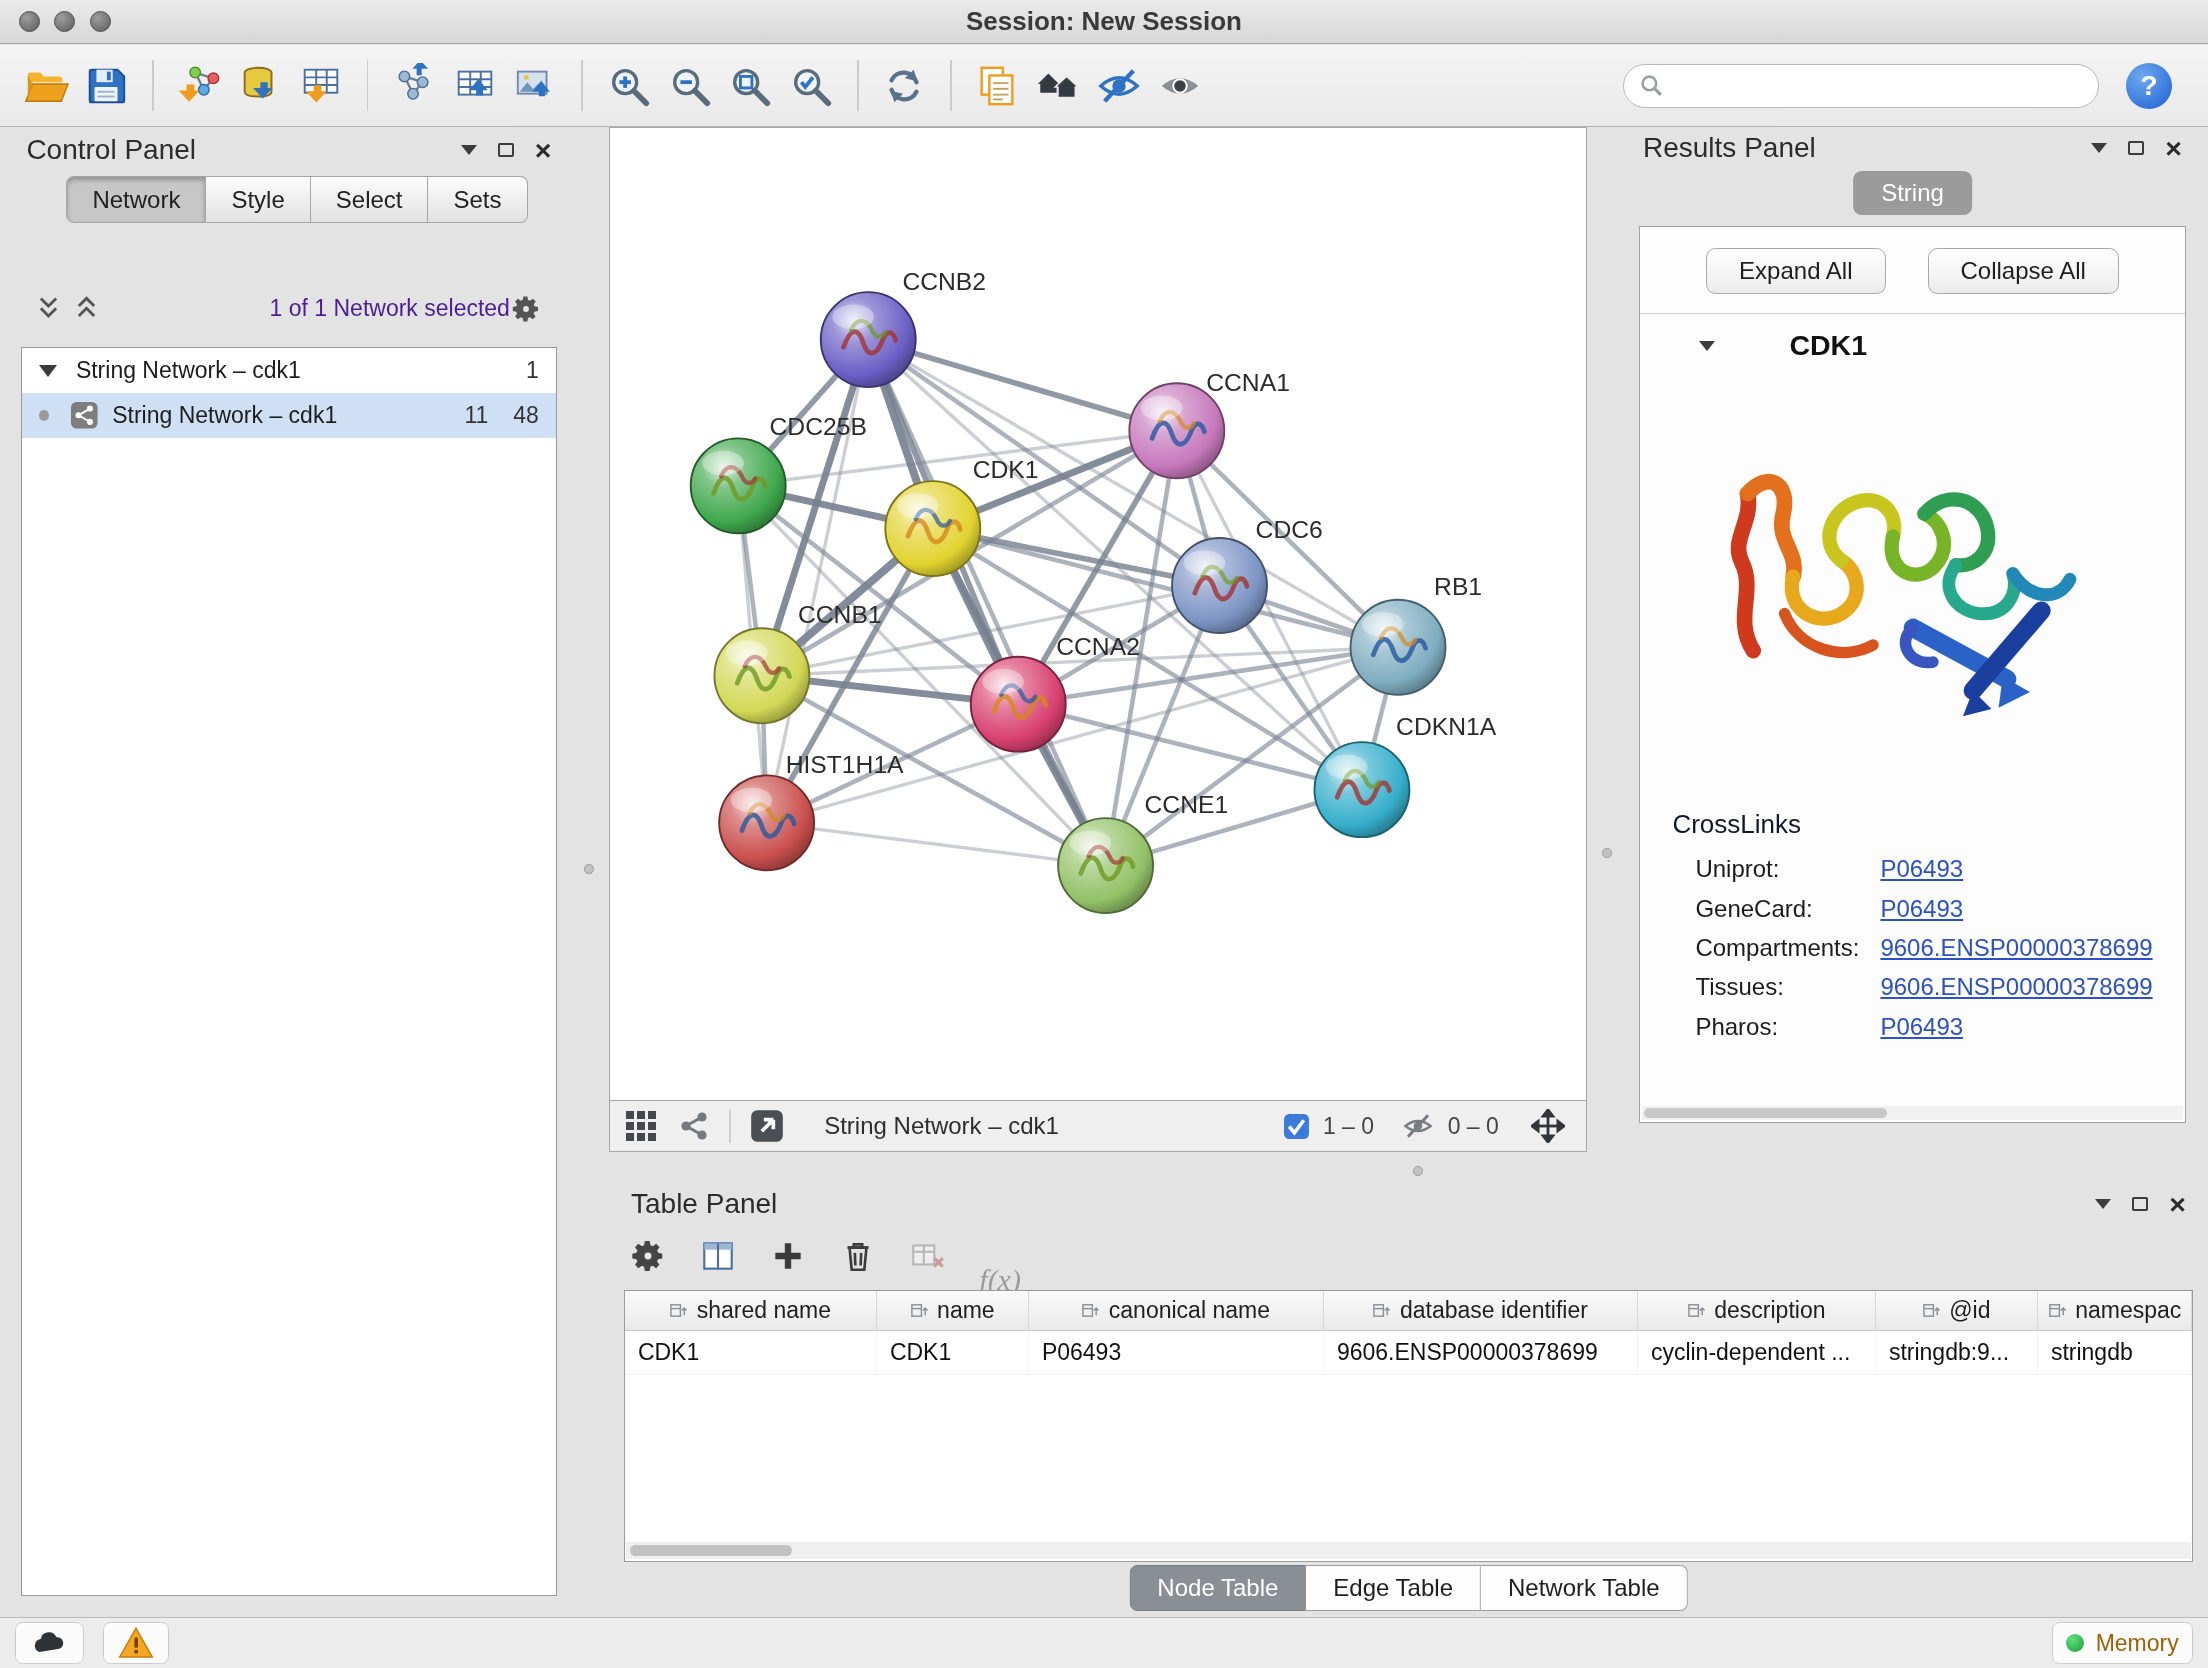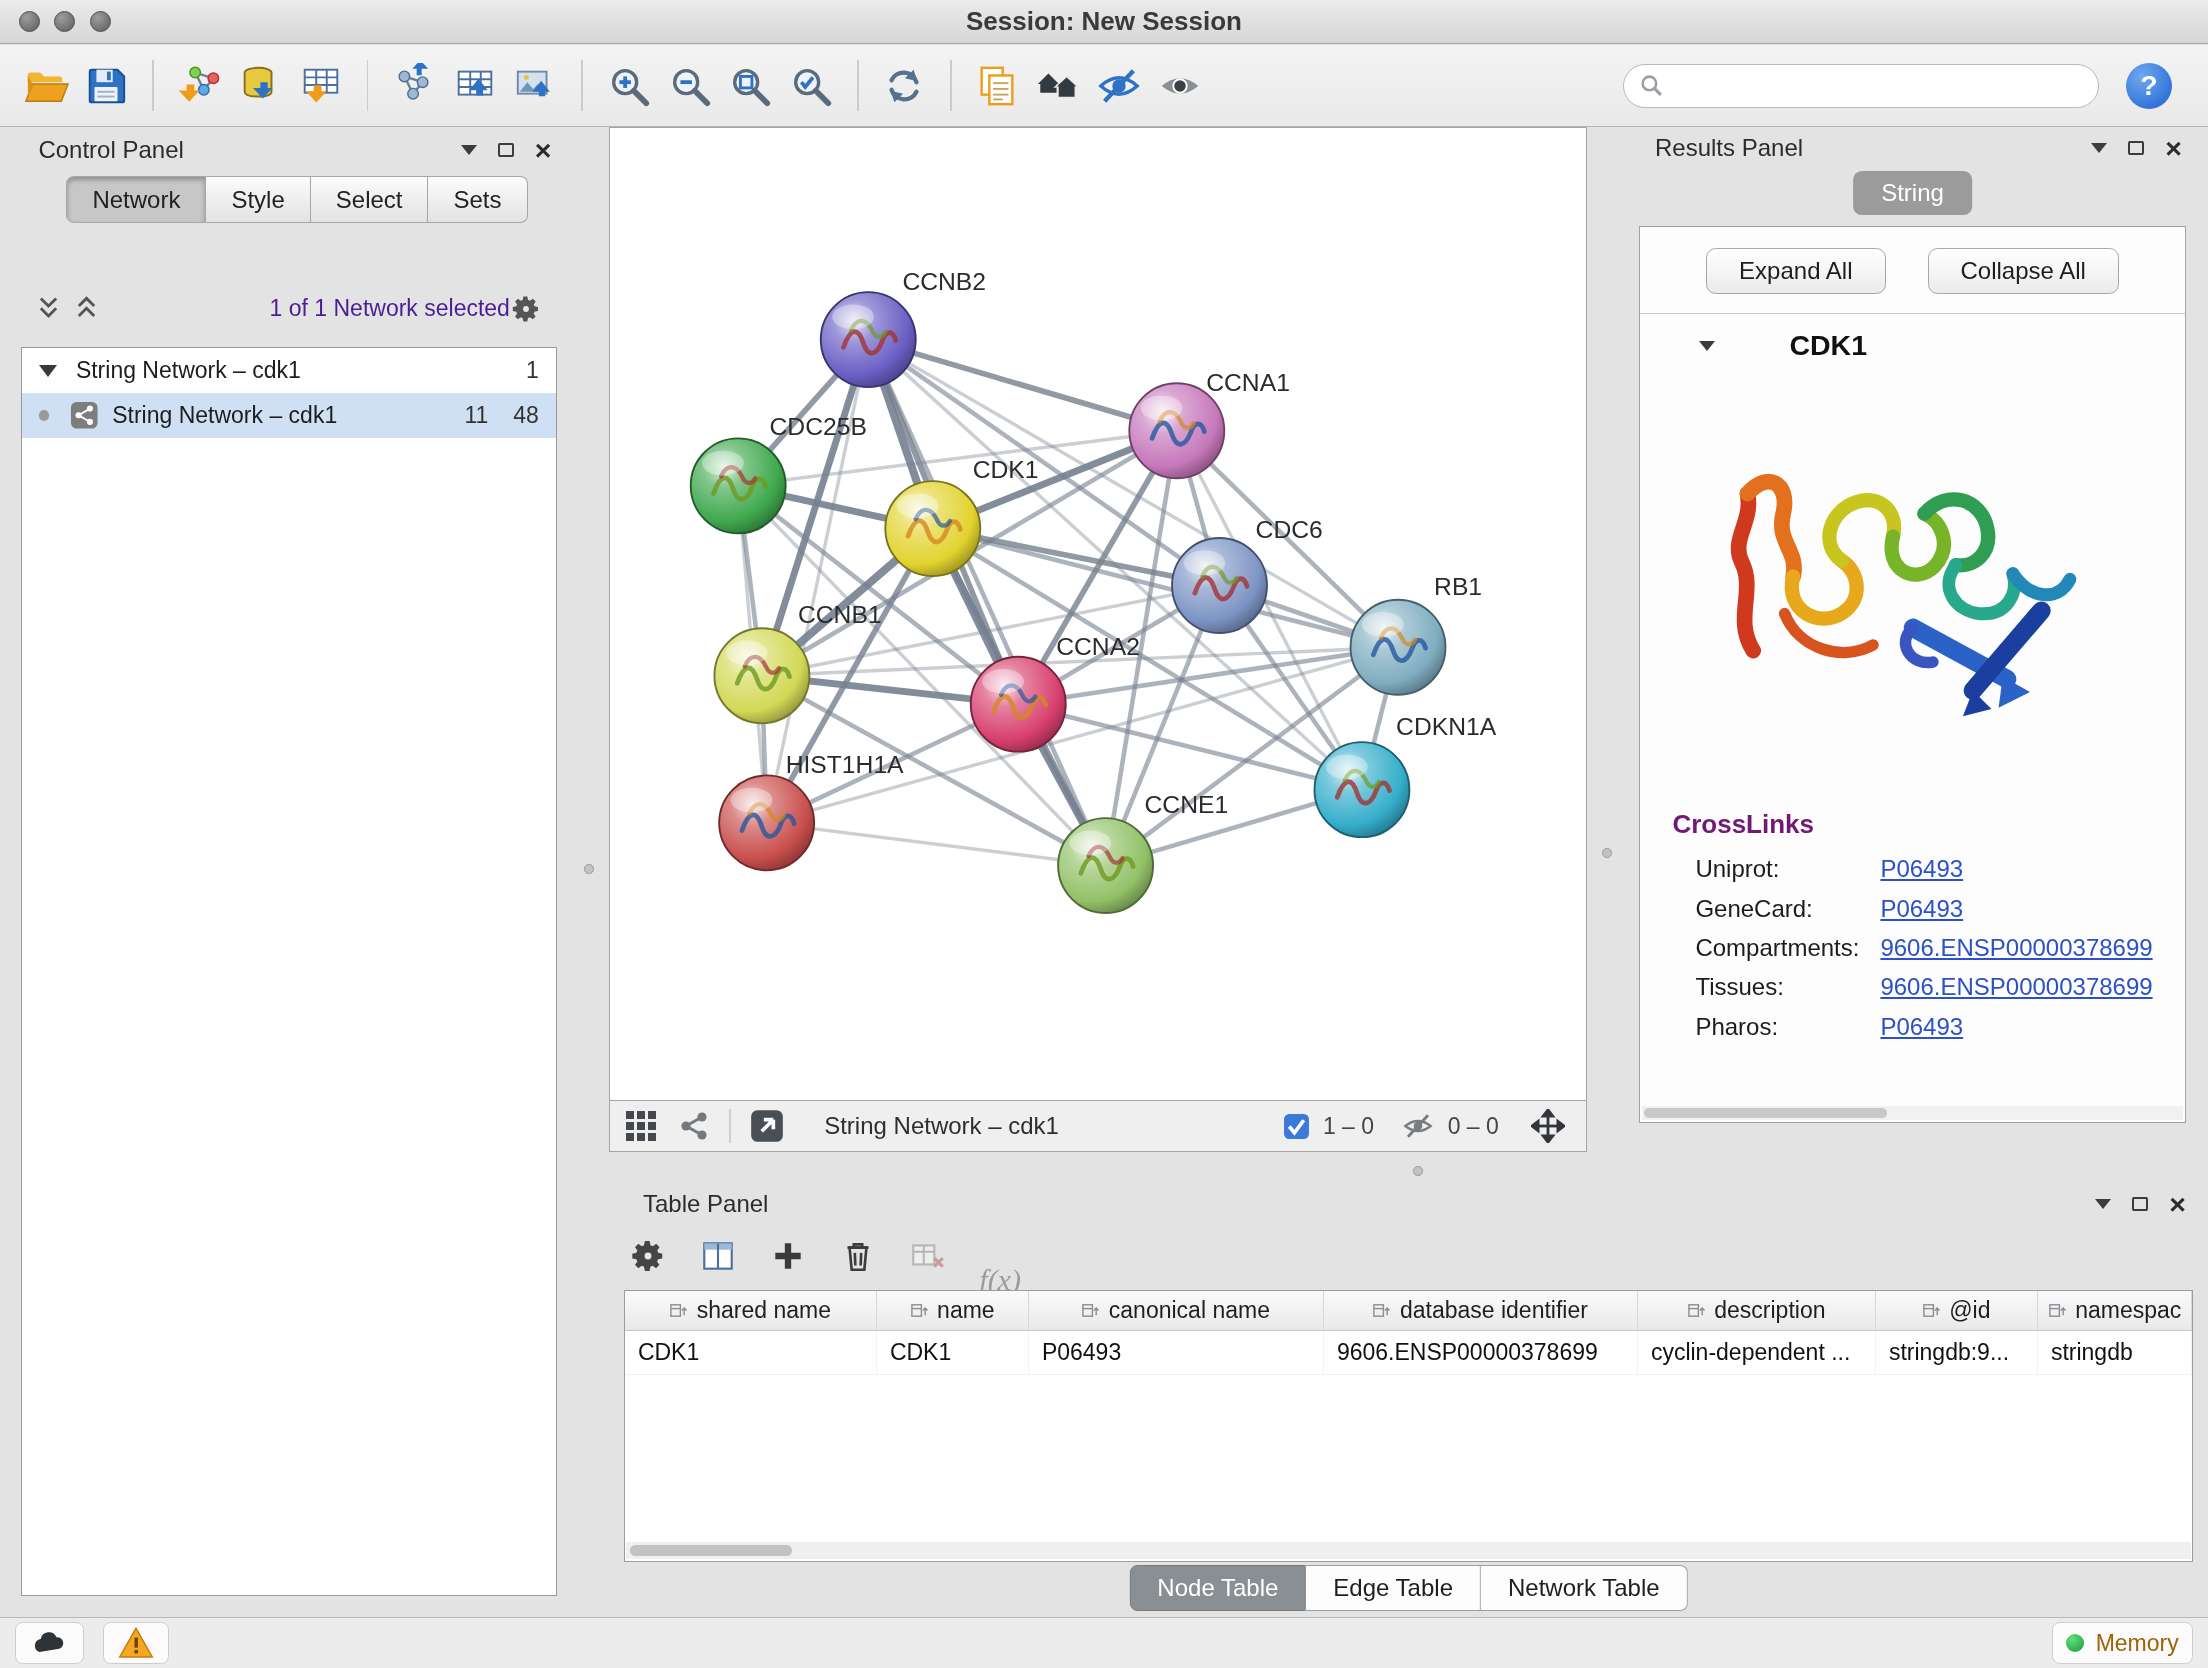--- a/index.html
+++ b/index.html
@@ -25,21 +25,21 @@
   .search { margin-left:auto; width:476px; height:44px; border:1.9px solid #b9b9b9; border-radius:22px;
     background:#fff; display:flex; align-items:center; padding:0 15px; gap:9.5px; }
   .search input { border:none; outline:none; flex:1; font-size:23px; background:transparent;
     font-family:"Liberation Sans",sans-serif; }
   .help-btn { width:46px; height:46px; border-radius:50%; margin:0 19px 0 23px;
     background: radial-gradient(circle at 35% 30%, #6fa9f0, #1d5fd0);
     color:#fff; font-weight:bold; font-size:28.5px; display:flex; align-items:center; justify-content:center; }
 
   
   .phead { display:flex; align-items:center; height:34px; padding:0 15px; }
-  .phead .ptitle { font-size:24px; color:#2c2c2c;margin-left:12px; }
+  .phead .ptitle { font-size:28px; color:#2c2c2c; }
   .phead .spacer { flex:1; }
   .winctl { display:flex; align-items:center; gap:21px; }
   .tri-down { width:0; height:0; border-left:8.6px solid transparent; border-right:8.6px solid transparent;
     border-top:10.5px solid #3c3c3c; }
   .float-sq { width:16px; height:14.3px; border:2.9px solid #3c3c3c; border-radius:1.9px; }
   .close-x { font-size:28.5px; font-weight:bold; color:#2c2c2c; line-height:1; }
 
   
   .control-panel { left:11.4px; top:133px; width:555px; height:1463px; }
   .cp-tabs { position:absolute; left:55px; top:43px; display:flex; }
@@ -80,21 +80,21 @@
   .results-card { position:absolute; left:11.4px; right:11.4px; top:95px; bottom:9.5px;
     background:#fdfdfd; border:1px solid #a2a2a2; }
   .rc-buttons { display:flex; justify-content:center; gap:42px; padding:21px 0 19px; }
   .rbtn { height:46px; padding:0 32px; border:1.9px solid #a8a8a8; border-radius:9.5px;
     background:linear-gradient(#ffffff,#ebebeb); font-size:24px; color:#1e1e1e;
     display:flex; align-items:center; }
   .rc-sec-head { display:flex; align-items:center; border-top:1px solid #cdcdcd; padding:15px 0 7.6px 59px; }
   .rc-sec-head .pname { font-size:28.5px; font-weight:bold; color:#111; margin-left:74px; }
   .rc-desc { font-size:24px; color:#1d1d1d; padding:9.5px 0 0 23px; }
   .protein-img { display:block; margin:25px auto 9.5px; }
-  .rc-cross { font-size:26px; font-weight:bold; color:#701a75; padding:25px 0 9.5px 32px; }
+  .rc-cross { font-size:26px; font-weight:normal; color:#0f172a; padding:25px 0 9.5px 32px; }
   .clrow { display:flex; align-items:center; padding:5.7px 0 5.7px 55px; font-size:24px; }
   .cllabel { width:185px; color:#1c1c1c; }
   .clvalue { color:#2b50c8; text-decoration:underline; }
   .rc-hscroll { position:absolute; left:1.9px; right:1.9px; bottom:1.9px; height:13.3px; background:#f1f1f1; }
   .rc-hscroll .thumb { position:absolute; left:1.9px; top:1.9px; width:45%; height:9.5px; background:#c8c8c8; border-radius:4.8px; }
 
   
   .table-panel { left:616px; top:1187px; width:1585px; height:430px; }
   .tp-toolbar { position:absolute; left:13.3px; top:40px; height:57px; display:flex; align-items:center; gap:32px; }
   .tp-toolbar svg { width:38px; height:38px; }

